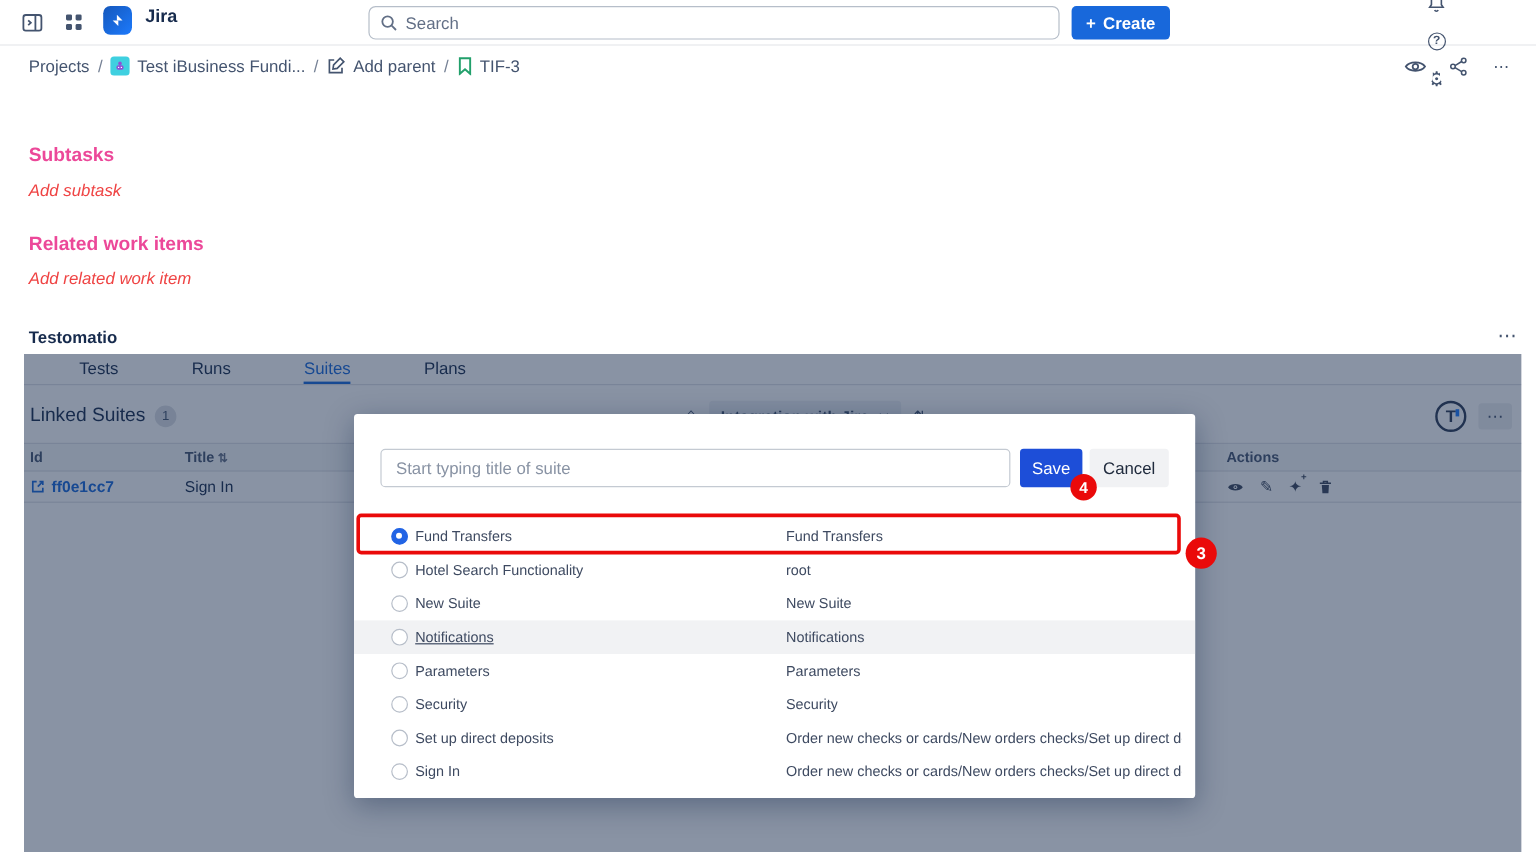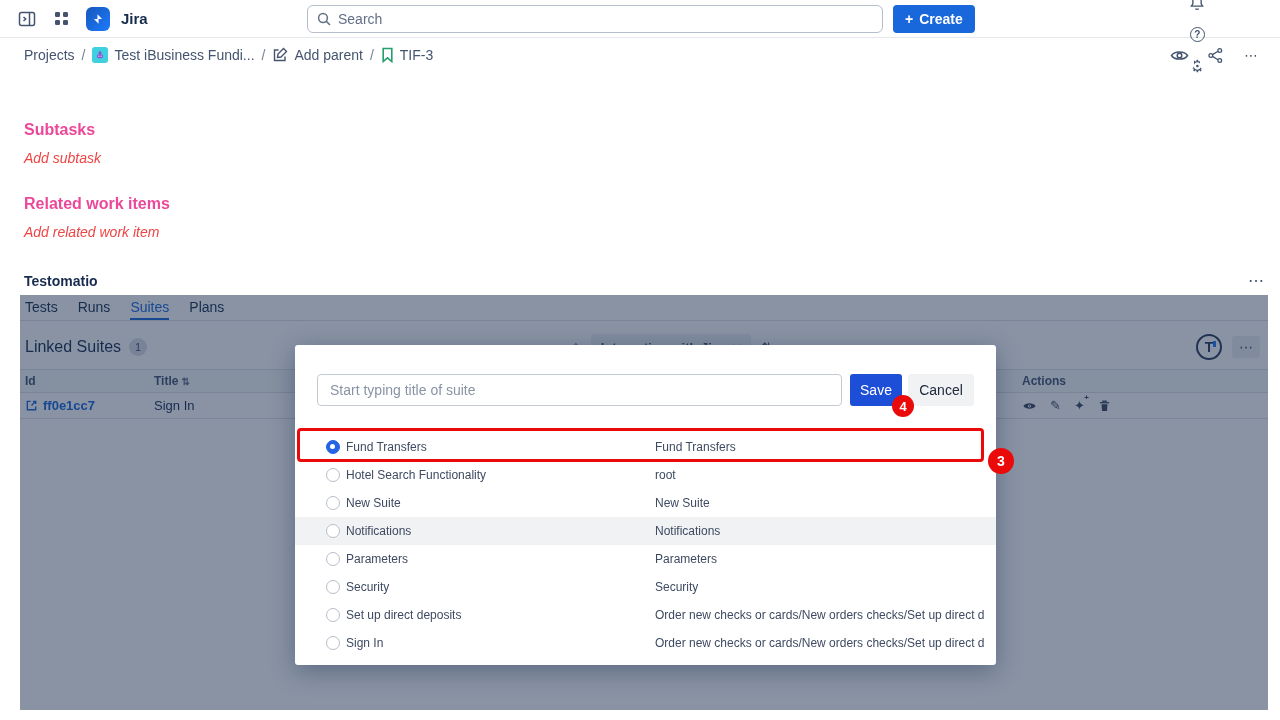--- a/index.html
+++ b/index.html
@@ -1,21 +1,21 @@
 <!DOCTYPE html>
 <html><head>
 <meta charset="utf-8">
 <style>
   * { margin:0; padding:0; box-sizing:border-box; }
   html,body { width:1280px; height:720px; background:#fff; font-family:"Liberation Sans", sans-serif; color:#172B4D; overflow:hidden; }
   body { position:relative; }
 
   
   .topnav { height:38px; display:flex; align-items:center; padding:0 12px; border-bottom:1px solid #E6E8EC; background:#fff; }
-  .nav-left { display:flex; align-items:center; gap:4px; width:295px; }
+  .nav-left { display:flex; gap:4px; width:295px; }
   .icon-btn { width:30px; height:28px; display:flex; align-items:center; justify-content:center; border-radius:4px; color:#44546F; background:transparent; border:none; cursor:pointer; }
   .jira-logo { width:24px; height:24px; border-radius:6px; background:linear-gradient(135deg,#1558BC,#1D7AFC); display:flex; align-items:center; justify-content:center; margin-left:6px; }
   .app-name { font-weight:bold; font-size:15px; margin-left:7px; color:#172B4D; }
   .search-wrap { width:576px; height:28px; border:1px solid #B6BEC9; border-radius:6px; display:flex; align-items:center; padding:0 8px; gap:6px; background:#fff; }
   .search-wrap input { border:none; outline:none; flex:1; font-size:14px; color:#172B4D; font-family:"Liberation Sans",sans-serif; }
   .search-wrap input::placeholder { color:#626F86; }
   .create-btn { margin-left:10px; height:28px; padding:0 12px; background:#1868DB; color:#fff; border:none; border-radius:4px; font-size:14px; font-weight:600; display:flex; align-items:center; gap:6px; cursor:pointer; }
   .nav-right { margin-left:auto; display:flex; align-items:center; gap:4px;flex-direction:column; }
   .premium-btn { height:28px; padding:0 10px; border:1px solid #DCA9F1; background:#fff; border-radius:6px; color:#9430BE; font-size:14px; font-weight:600; display:flex; align-items:center; gap:7px; margin-right:8px; cursor:pointer; }
   .q-circle { width:15px; height:15px; border:1.5px solid #44546F; border-radius:50%; font-size:10px; font-weight:bold; display:flex; align-items:center; justify-content:center; color:#44546F; }
@@ -36,21 +36,21 @@
   .h-subtasks { margin-top:49px; }
   .h-related { margin-top:29px; }
   .testo-row { margin-top:33px; display:flex; align-items:center; padding-right:16px; }
   .testo-h { font-size:14px; font-weight:700; color:#172B4D; }
   .testo-more { margin-left:auto; font-size:16px; color:#44546F; background:none; border:none; cursor:pointer; line-height:1; }
 
   
   .panel { position:absolute; left:20px; top:295px; width:1248px; height:415px; background:#fff; overflow:hidden; }
   .panel-overlay { position:absolute; inset:0; background:rgba(23,43,77,0.51); z-index:5; }
   .tabs { display:flex; gap:20px; padding:4px 0 0 5px; border-bottom:1px solid #DFE1E6; height:26px; font-size:14px; }
-  .tab { color:#172B4D; cursor:pointer; padding-bottom:5px; border-bottom:2px solid transparent; }
+  .tab { color:#172B4D; cursor:pointer; padding-bottom:5px; border-bottom:2px solid transparent;margin-left:41px; }
   .tab.active { color:#1868DB; border-bottom-color:#1868DB; }
   .panel-toolbar { display:flex; align-items:center; margin-top:12px; height:28px; padding:0 8px 0 5px; }
   .linked-label { font-size:16px; color:#172B4D; }
   .count-badge { display:inline-flex; width:18px; height:18px; border-radius:50%; background:#DCDFE4; color:#44546F; font-size:11px; align-items:center; justify-content:center; margin-left:8px; }
   .toolbar-center { display:flex; align-items:center; gap:10px; margin:0 auto; color:#44546F; }
   .branch-btn { background:#EFF1F4; border:none; border-radius:3px; height:26px; padding:0 10px; font-size:13px; font-weight:600; color:#44546F; display:flex; align-items:center; gap:8px; cursor:pointer; }
   .toolbar-right { display:flex; align-items:center; gap:10px; }
   .t-logo { width:26px; height:26px; border:2px solid #2B3A55; border-radius:50%; display:flex; align-items:center; justify-content:center; font-weight:bold; font-size:14px; color:#2B3A55; position:relative; }
   .t-logo i { position:absolute; right:4px; top:5px; width:3px; height:6px; background:#1D7AFC; }
   .panel-more { background:#EDEEF1; border:none; border-radius:3px; width:28px; height:22px; color:#44546F; font-size:14px; cursor:pointer; line-height:1; }
@@ -69,21 +69,21 @@
 
   
   .modal { position:absolute; left:295px; top:345px; width:701px; height:320px; background:#fff; z-index:10; border-radius:3px; box-shadow:0 6px 24px rgba(9,30,66,.35); overflow:hidden; }
   .modal-bar { position:absolute; left:22px; top:29px; display:flex; align-items:center; }
   .suite-input { width:525px; height:32px; border:1px solid #C4CAD2; border-radius:4px; padding:0 12px; font-size:14px; color:#172B4D; outline:none; font-family:"Liberation Sans",sans-serif; }
   .suite-input::placeholder { color:#8993A4; }
   .save-btn { margin-left:8px; width:52px; height:32px; background:#1d4ed8; border:none; border-radius:3px; color:#fff; font-size:14px; cursor:pointer; }
   .cancel-btn { margin-left:6px; width:66px; height:32px; background:#F1F2F4; border:none; border-radius:3px; color:#202B3D; font-size:14px; cursor:pointer; }
   .modal-list { position:absolute; top:88px; left:0; right:0; }
   .m-row { position:relative; height:28px; display:flex; align-items:center; padding-left:31px; font-size:12px; color:#3E4A61; cursor:pointer; }
-  .m-row.alt { background:#F1F2F4; }
+  .m-row.alt { background:#F1F2F4;text-decoration:underline; }
   .radio { width:14px; height:14px; border:1.5px solid #B7BEC9; border-radius:50%; background:#fff; margin-right:6px; flex:none; }
   .radio.checked { border-color:#2264E5; background:#2264E5; position:relative; }
   .radio.checked::after { content:""; position:absolute; left:3px; top:3px; width:5px; height:5px; background:#fff; border-radius:50%; }
   .m-path { position:absolute; left:360px; max-width:330px; white-space:nowrap; overflow:hidden; }
 
   
   .anno-box { position:absolute; left:297px; top:428px; width:687px; height:34px; border:3px solid #EA0A0A; border-radius:4px; z-index:20; pointer-events:none; }
   .anno-badge { position:absolute; background:#EA0A0A; color:#fff; border-radius:50%; font-weight:bold; display:flex; align-items:center; justify-content:center; z-index:21; }
   .badge-3 { left:988px; top:448px; width:26px; height:26px; font-size:14px; }
   .badge-4 { left:892px; top:395px; width:22px; height:22px; font-size:13px; }

